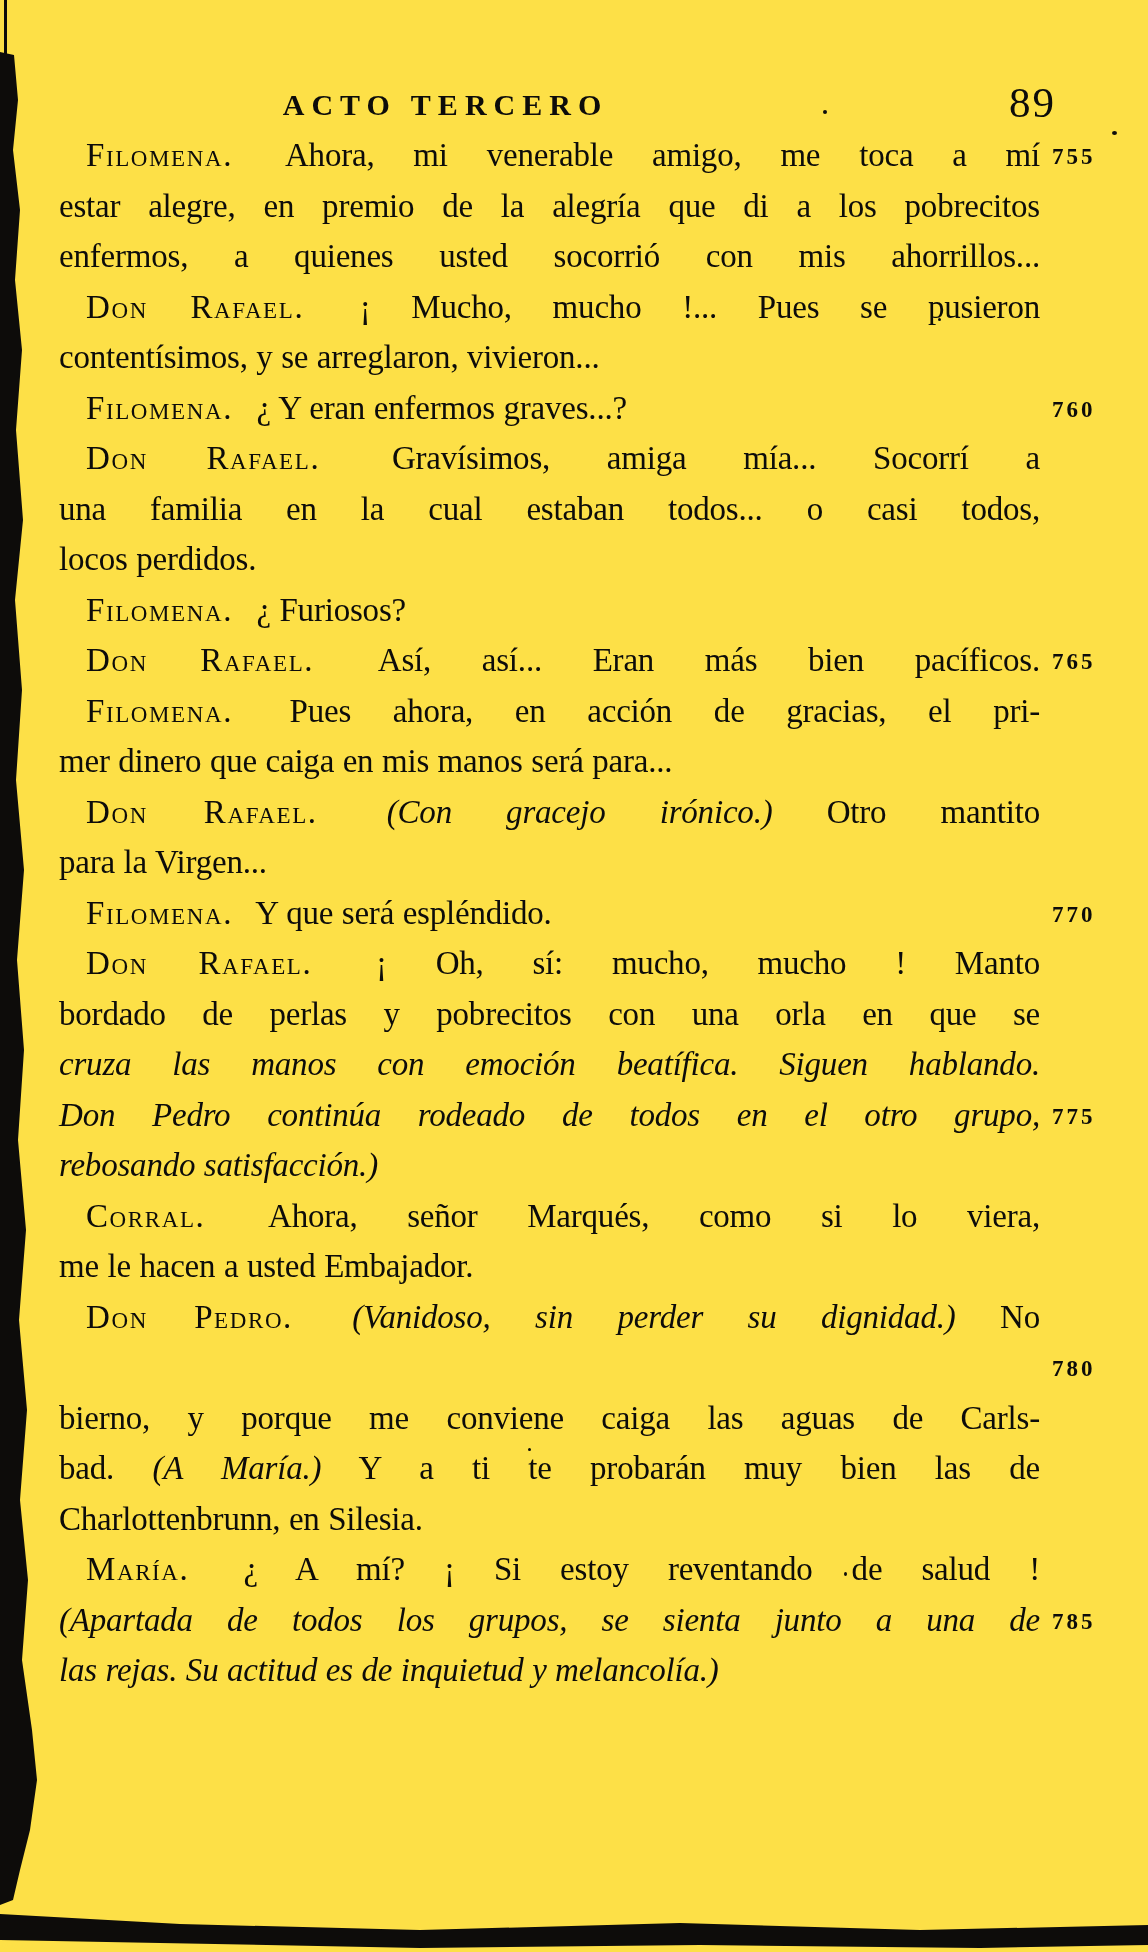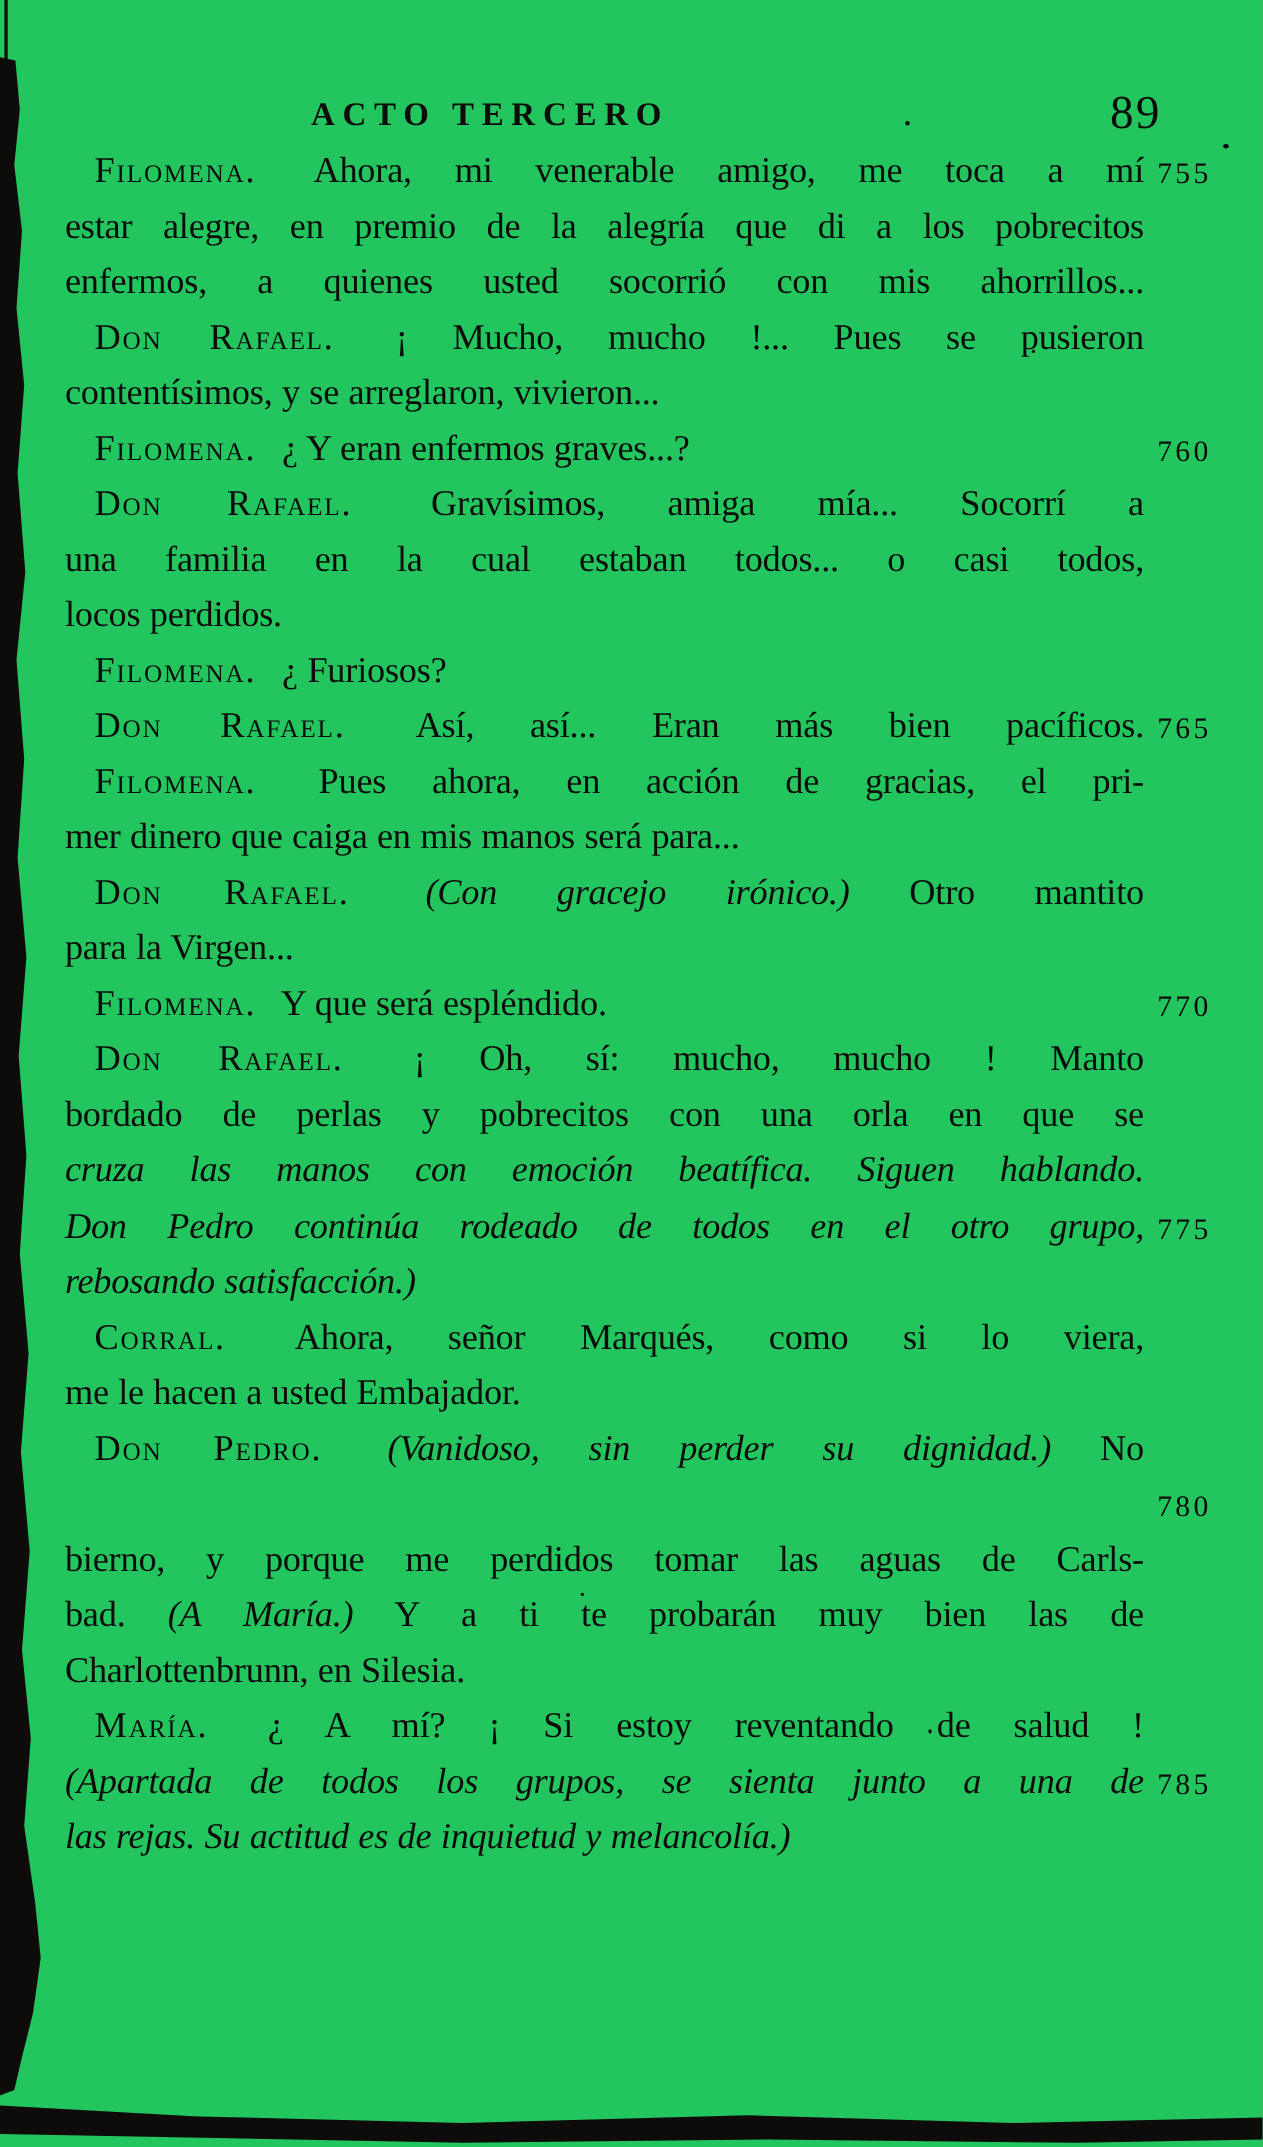--- a/index.html
+++ b/index.html
@@ -1,19 +1,19 @@
 <!DOCTYPE html>
 <html><head>
 <meta charset="utf-8">
 <style>
   html,body{margin:0;padding:0;background:#888;}
   #page{
     position:relative;
     width:1148px;height:1952px;
-    background:#22c55e;
+    background:#fde047;
     overflow:hidden;
     font-family:"Liberation Serif", serif;
     color:#0d0c0a;
   }
   
   #artifacts{position:absolute;left:0;top:0;width:1148px;height:1952px;pointer-events:none;}
   .speck{position:absolute;background:#0d0c0a;border-radius:50%;}
 
   
   #header{position:absolute;left:35px;top:82px;width:981px;height:52px;}
@@ -38,22 +38,22 @@
     text-align:justify;
     white-space:normal;
     overflow:visible;
   }
   .line.full{text-align-last:justify;}
   .line.indent{text-indent:27px;}
   .seg-sc{font-variant:small-caps;letter-spacing:1.6px;margin-right:0.45em;}
   .seg-it{font-style:italic;}
   .linenum{
     position:absolute;left:993px;top:2px;width:90px;
-    font-size:27px;letter-spacing:3px;text-align:left;
-    text-indent:0;line-height:50.5px;white-space:nowrap;
+    font-size:23px;letter-spacing:3px;text-align:left;
+    text-indent:0;line-height:50.5px;white-space:nowrap;font-weight:bold;
   }
 </style>
 </head>
 <body>
 
 <div id="page">
 
   <svg id="artifacts" viewBox="0 0 1148 1952" xmlns="http://www.w3.org/2000/svg" aria-hidden="true">
     <rect x="4" y="0" width="3" height="60" fill="#0d0c0a"></rect>
     <polygon points="0,52 14,55 18,100 13,150 20,210 15,280 22,350 16,430 23,520 15,600 22,690 16,780 24,870 17,960 24,1050 18,1140 26,1230 19,1320 27,1410 20,1500 28,1580 22,1660 32,1730 37,1780 30,1830 20,1870 13,1900 0,1905" fill="#0d0c0a"></polygon>
@@ -90,21 +90,21 @@
       <div class="line indent"><span class="seg-sc">Filomena.</span> <span class="seg-n">Y que será espléndido.</span><span class="linenum">770</span></div>
       <div class="line indent full"><span class="seg-sc">Don Rafael.</span> <span class="seg-n">¡ Oh, sí:  mucho, mucho !  Manto</span></div>
       <div class="line full"><span class="seg-n">bordado de perlas y pobrecitos con una orla en que se</span></div>
       <div class="line full"><span class="seg-it">cruza las manos con emoción beatífica. Siguen hablando.</span></div>
       <div class="line full"><span class="seg-it">Don Pedro continúa rodeado de todos en el otro grupo,</span><span class="linenum">775</span></div>
       <div class="line"><span class="seg-it">rebosando satisfacción.)</span></div>
       <div class="line indent full"><span class="seg-sc">Corral.</span> <span class="seg-n">Ahora, señor Marqués, como si lo viera,</span></div>
       <div class="line"><span class="seg-n">me le hacen a usted Embajador.</span></div>
       <div class="line indent full"><span class="seg-sc">Don Pedro.</span> <span class="seg-it">(Vanidoso, sin perder su dignidad.)</span> <span class="seg-n">No</span></div>
       <div class="line full"><span class="linenum">780</span></div>
-      <div class="line full"><span class="seg-n">bierno, y porque me perdidos tomar las aguas de Carls-</span></div>
+      <div class="line full"><span class="seg-n">bierno, y porque me conviene caiga las aguas de Carls-</span></div>
       <div class="line full"><span class="seg-n">bad.</span> <span class="seg-it">(A María.)</span> <span class="seg-n">Y a ti te probarán muy bien las de</span></div>
       <div class="line"><span class="seg-n">Charlottenbrunn, en Silesia.</span></div>
       <div class="line indent full"><span class="seg-sc">María.</span> <span class="seg-n">¿ A mí?  ¡ Si estoy reventando de salud !</span></div>
       <div class="line full"><span class="seg-it">(Apartada de todos los grupos, se sienta junto a una de</span><span class="linenum">785</span></div>
       <div class="line"><span class="seg-it">las rejas.  Su actitud es de inquietud y melancolía.)</span></div>
     </div>
 
 </div>
 
 </body></html>

